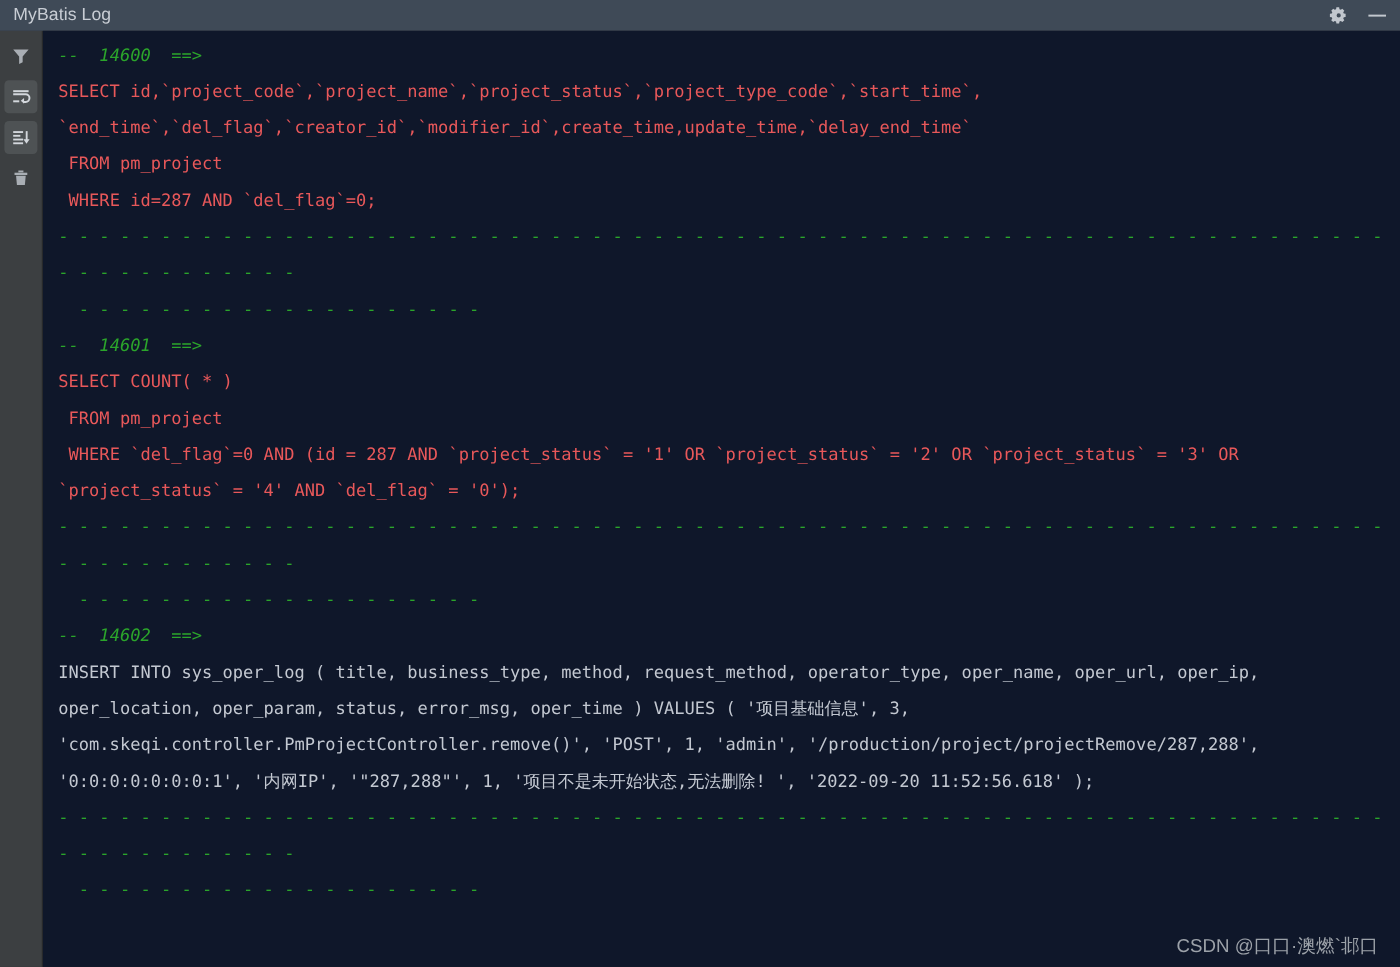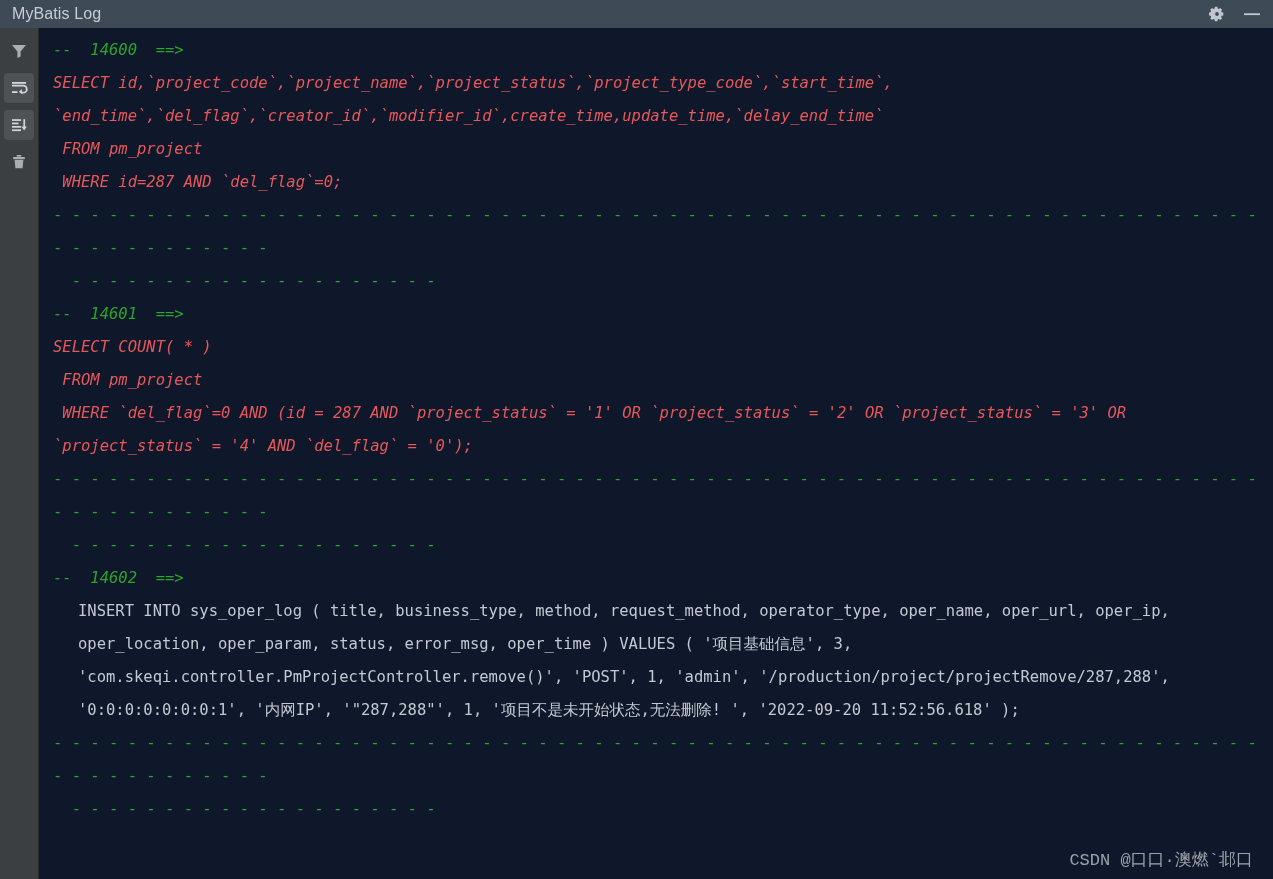--- a/index.html
+++ b/index.html
@@ -97,31 +97,31 @@
     font-size: 15.5px;
     line-height: 33px;
     white-space: pre-wrap;
     word-break: break-word;
     padding-left: 14px;
     padding-right: 12px;
   }
   .ln { display: block; }
   .c-meta   { color: #2ba52b; font-style: italic; }
   .c-metaop { color: #2ba52b; font-style: normal; }
-  .c-sql    { color: #e8585a; font-style: italic; }
-  .c-plain  { color: #c3c8d1; margin-left: 25px; }
+  .c-sql    { color: #e8585a; }
+  .c-plain  { color: #c3c8d1; }
   .c-sep    { color: #2ba52b; font-style: normal; letter-spacing: 0px; }
 
   .watermark {
     position: absolute;
     right: 20px;
     bottom: 8px;
     color: #a9aeb4;
     font-size: 17px;
-    font-family: Liberation Mono, monospace;
+    font-family: Liberation Sans, sans-serif;
     opacity: 0.92;
     pointer-events: none;
     white-space: nowrap;
   }
 </style>
 </head>
 <body>
 
 <div class="titlebar">
   <span class="titlebar-title">MyBatis Log</span>

